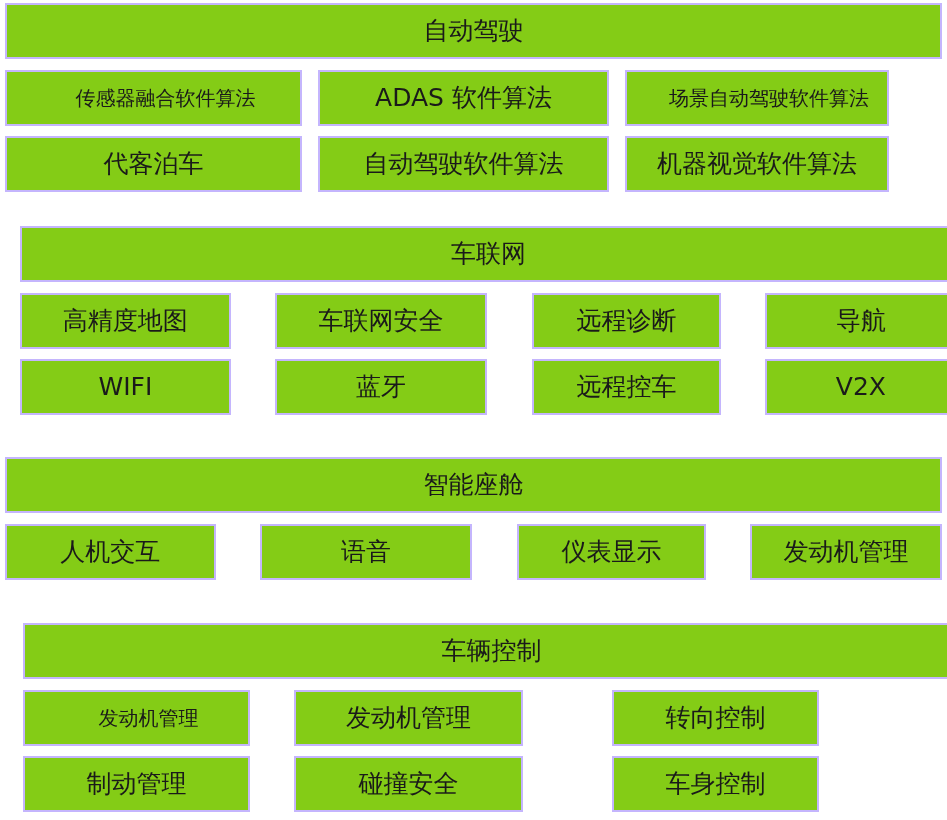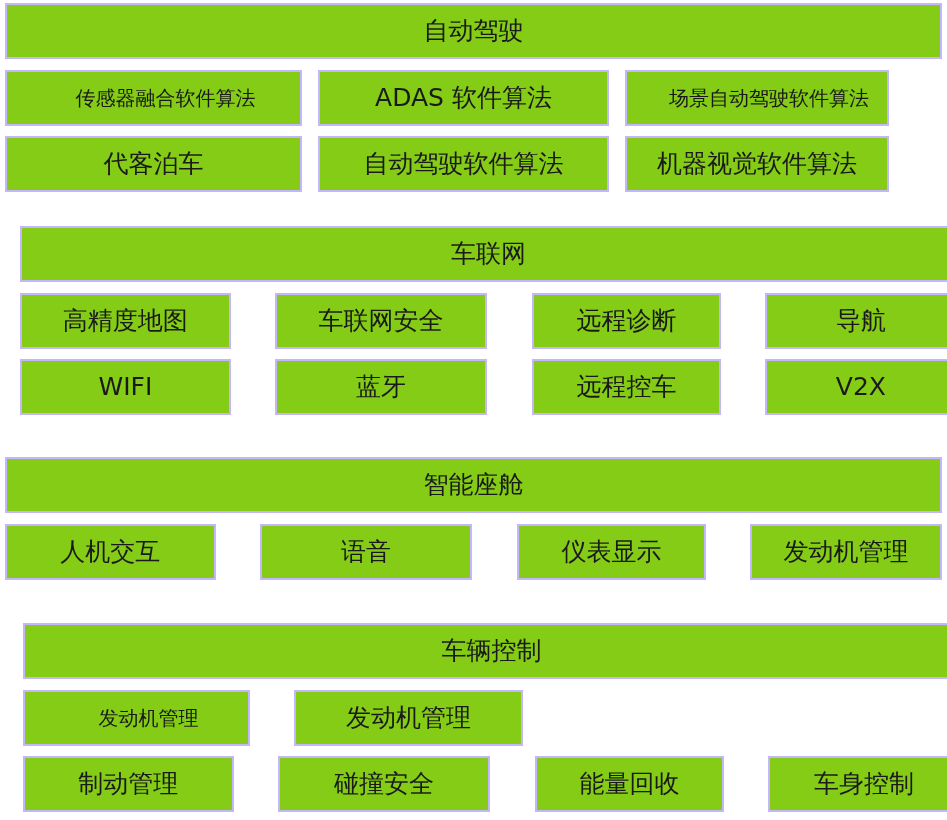--- a/index.html
+++ b/index.html
@@ -152,26 +152,26 @@
 
   <div class="section cols4" id="sec-vehicle">
     <div class="box section-header">车辆控制</div>
 
     <div class="row">
       <div class="box cell c1 tight-small">发动机管理</div>
       <div class="gap1"></div>
       <div class="box cell c2">发动机管理</div>
       <div class="gap2"></div>
       <div class="gap3"></div>
+      <div class="box cell c4">转向控制</div>
     </div>
 
     <div class="row">
       <div class="box cell c1">制动管理</div>
       <div class="gap1"></div>
       <div class="box cell c2">碰撞安全</div>
       <div class="gap2"></div>
-      <div class="box cell c3">能量回收</div>
       <div class="gap3"></div>
       <div class="box cell c4">车身控制</div>
     </div>
   </div>
 
 </div>
 
 </body></html>

